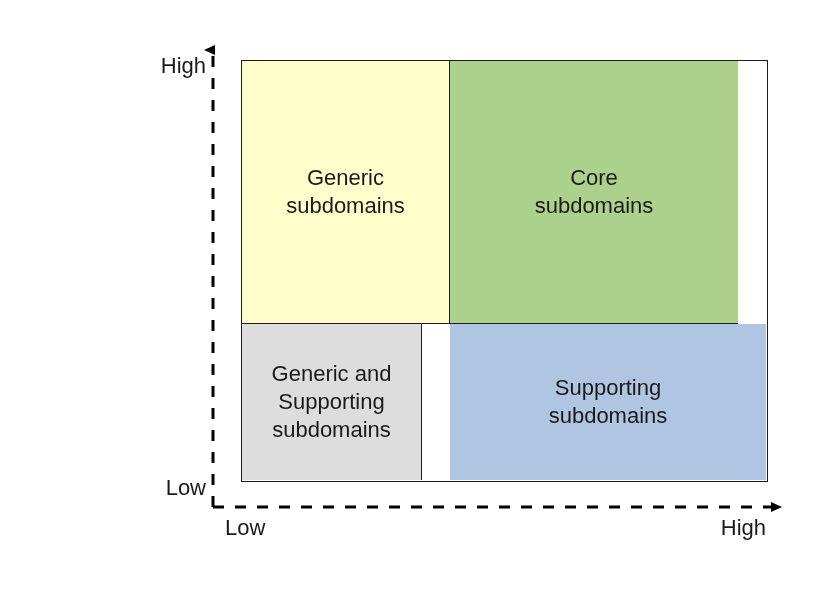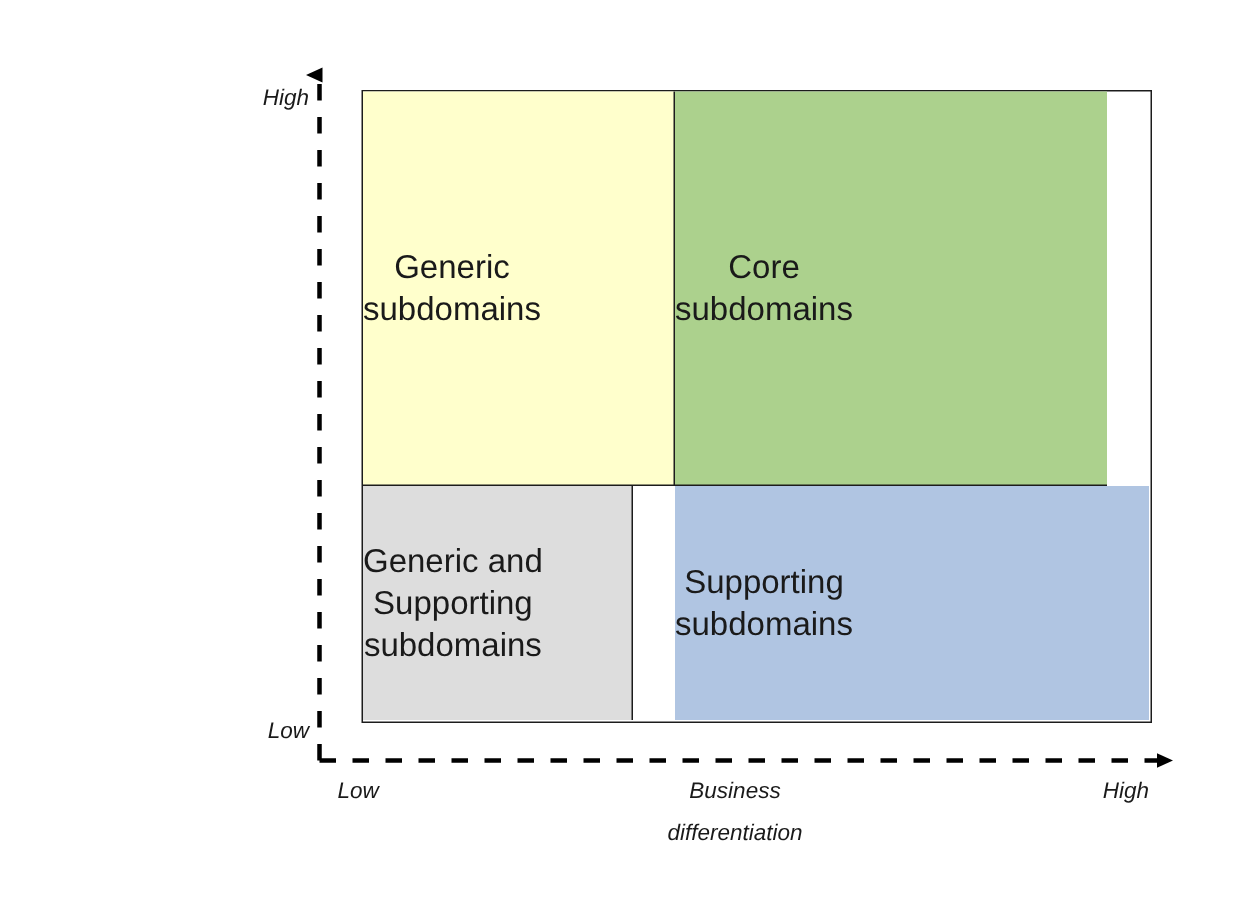--- a/index.html
+++ b/index.html
@@ -40,21 +40,21 @@
     width: 527px;
     height: 422px;
     box-sizing: border-box;
     border: 1.6px solid #1c1c1c;
   }
   .quadrant {
     position: absolute;
     box-sizing: border-box;
     display: flex;
     align-items: center;
-    justify-content: flex-start;
+    justify-content: center;
     text-align: center;
     font-size: 22px;
     line-height: 28px;
     color: #1a1a1a;
     white-space: pre-line;
   }
   .q-tl {           
     left: 0; top: 0;
     width: 208px; height: 263px;
     background: #ffffcc;
@@ -75,25 +75,24 @@
   }
   .q-br {           
     left: 208px; top: 263px;
     width: 316px; height: 156px;
     background: #b0c5e2;
   }
 
   
   .axis-label {
     position: absolute;
-    font-size: 15px;
+    font-size: 22px;
     line-height: 28px;
     color: #1a1a1a;
     white-space: pre-line;
-    font-style: italic;
   }
   #y-axis-title {
     right: 622px;       
     top: 259px;
     text-align: right;
   }
   #y-tick-high {
     right: 622px;
     top: 52px;
     text-align: right;
@@ -161,18 +160,16 @@
     </div>
   </div>
 
   <div class="axis-label" id="y-tick-high">High</div>
 
 
   <div class="axis-label" id="y-tick-low">Low</div>
 
   <div class="axis-label" id="x-tick-low">Low</div>
 
-  <div class="axis-label" id="x-axis-title">Business
-differentiation</div>
 
   <div class="axis-label" id="x-tick-high">High</div>
 
 </div>
 
 </body></html>

